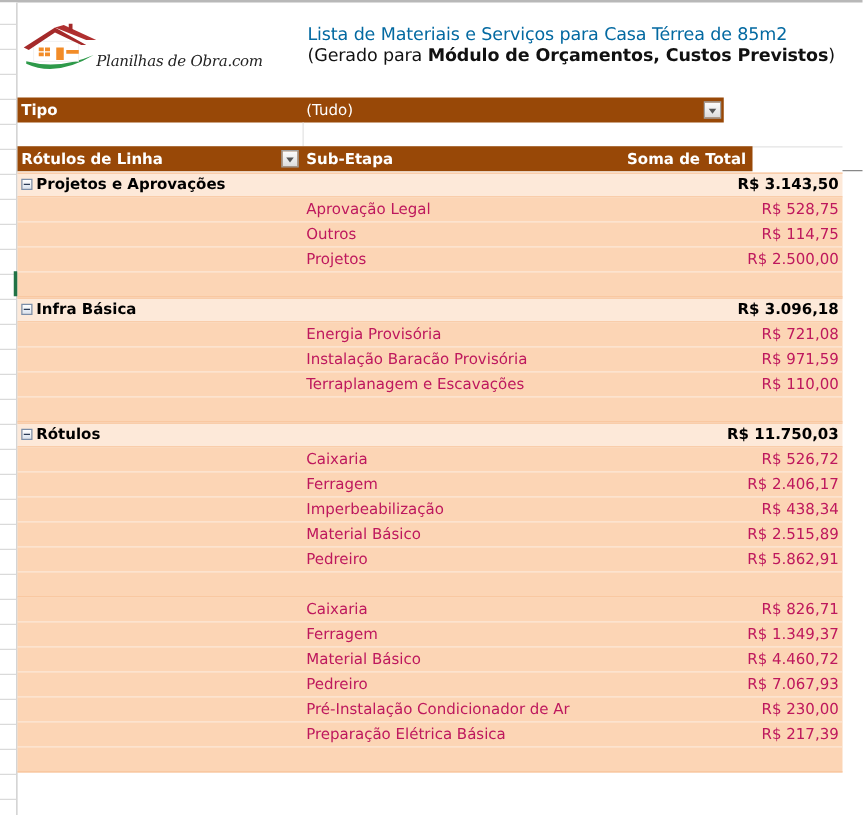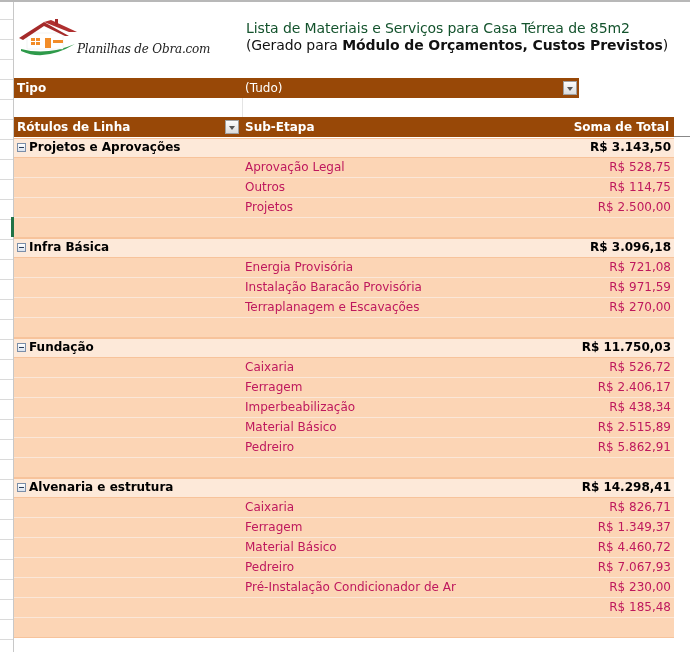--- a/index.html
+++ b/index.html
@@ -8,36 +8,36 @@
     font-family: "DejaVu Sans", sans-serif; position: relative;
   }
   .topline { position: absolute; left: 0; top: 0; width: 690px; height: 2px; background: #b8b8b8; }
   .gridcol { position: absolute; left: 0; top: 2px; width: 13px; height: 650px; border-right: 1px solid #c8c8c8; background: #fff; }
   .gridtick { position: absolute; left: 0; width: 13px; height: 1px; background: #dadada; }
   .gridsel { position: absolute; left: 11px; width: 3px; background: #217346; }
 
   .logo { position: absolute; left: 15px; top: 18px; width: 225px; height: 42px; }
   .logo-text { position: absolute; left: 62px; top: 24px; font-family: "DejaVu Serif", serif; font-style: italic; font-size: 12px; color: #222; white-space: nowrap; letter-spacing: -0.2px; }
 
-  .title1 { position: absolute; left: 246px; top: 20px; font-size: 14px; color: #14532d; white-space: nowrap; letter-spacing: -0.1px; }
+  .title1 { position: absolute; left: 246px; top: 20px; font-size: 14px; color: #0369a1; white-space: nowrap; letter-spacing: -0.1px; }
   .title2 { position: absolute; left: 246px; top: 37px; font-size: 14px; color: #111; white-space: nowrap; letter-spacing: -0.1px; }
   .title2 b { font-weight: bold; }
 
   .band { position: absolute; background: #984807; color: #fff; font-size: 12px; font-weight: bold; }
   .filter-row { left: 14px; top: 78px; width: 565px; height: 20px; }
   .filter-row .lbl { position: absolute; left: 3px; top: 3px; }
   .filter-row .val { position: absolute; left: 231px; top: 3px; font-weight: normal; }
   .dd { position: absolute; width: 14px; height: 14px; background: linear-gradient(#fdfdfd, #dcdcdc); border: 1px solid #a0a0a0; box-sizing: border-box; }
   .dd::after { content: ""; position: absolute; left: 3px; top: 5px; border-left: 3.5px solid transparent; border-right: 3.5px solid transparent; border-top: 4px solid #555; }
   .filter-row .dd { left: 549px; top: 3px; }
 
   .blankrow { position: absolute; left: 14px; top: 98px; width: 660px; height: 19px; border-bottom: 1px solid #e4e4e4; }
   .blankrow .sep { position: absolute; left: 228px; top: 0; width: 1px; height: 19px; background: #e4e4e4; }
 
-  .colhdr { left: 14px; top: 117px; width: 660px; height: 20px; }
+  .colhdr { left: 14px; top: 117px; width: 588px; height: 20px; }
   .colhdr .c1 { position: absolute; left: 3px; top: 3px; }
   .colhdr .dd { left: 211px; top: 3px; }
   .colhdr .c2 { position: absolute; left: 231px; top: 3px; }
   .colhdr .c3 { position: absolute; right: 5px; top: 3px; }
   .rule { position: absolute; left: 674px; top: 136px; width: 16px; height: 1px; background: #888; }
 
   .rows { position: absolute; left: 14px; top: 138px; width: 660px; }
   .row { position: relative; height: 19px; border-bottom: 1px solid #fbe7d8; background: #fcd5b5; font-size: 12px; color: #be185d; }
   .row.group { background: #fde9d9; border-bottom: 1px solid #f7c39b; border-top: 1px solid #f7c39b; height: 18px; font-weight: bold; color: #000; }
   .row.spacer { border-bottom: 1px solid #f7c39b; }
@@ -153,26 +153,26 @@
     <div class="row">
       <span class="name">Energia Provisória</span>
       <span class="amt">R$ 721,08</span>
     </div>
     <div class="row">
       <span class="name">Instalação Baracão Provisória</span>
       <span class="amt">R$ 971,59</span>
     </div>
     <div class="row">
       <span class="name">Terraplanagem e Escavações</span>
-      <span class="amt">R$ 270,00</span>
+      <span class="amt">R$ 110,00</span>
     </div>
     <div class="row spacer"></div>
     <div class="row group">
       <span class="collapse"></span>
-      <span class="gname">Fundação</span>
+      <span class="gname">Rótulos</span>
       <span class="amt">R$ 11.750,03</span>
     </div>
     <div class="row">
       <span class="name">Caixaria</span>
       <span class="amt">R$ 526,72</span>
     </div>
     <div class="row">
       <span class="name">Ferragem</span>
       <span class="amt">R$ 2.406,17</span>
     </div>
@@ -182,25 +182,20 @@
     </div>
     <div class="row">
       <span class="name">Material Básico</span>
       <span class="amt">R$ 2.515,89</span>
     </div>
     <div class="row">
       <span class="name">Pedreiro</span>
       <span class="amt">R$ 5.862,91</span>
     </div>
     <div class="row spacer"></div>
-    <div class="row group">
-      <span class="collapse"></span>
-      <span class="gname">Alvenaria e estrutura</span>
-      <span class="amt">R$ 14.298,41</span>
-    </div>
     <div class="row">
       <span class="name">Caixaria</span>
       <span class="amt">R$ 826,71</span>
     </div>
     <div class="row">
       <span class="name">Ferragem</span>
       <span class="amt">R$ 1.349,37</span>
     </div>
     <div class="row">
       <span class="name">Material Básico</span>
@@ -208,16 +203,17 @@
     </div>
     <div class="row">
       <span class="name">Pedreiro</span>
       <span class="amt">R$ 7.067,93</span>
     </div>
     <div class="row">
       <span class="name">Pré-Instalação Condicionador de Ar</span>
       <span class="amt">R$ 230,00</span>
     </div>
     <div class="row">
-      <span class="amt">R$ 185,48</span>
+      <span class="name">Preparação Elétrica Básica</span>
+      <span class="amt">R$ 217,39</span>
     </div>
     <div class="row spacer"></div>
   </div>
 
 </body></html>

